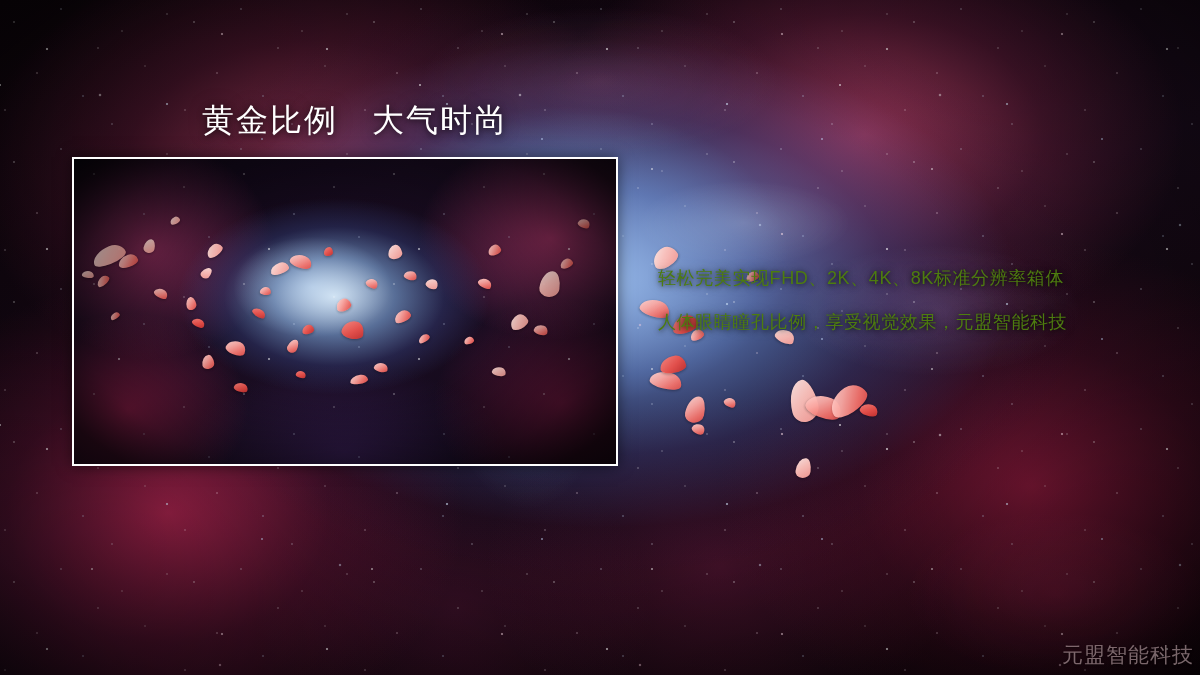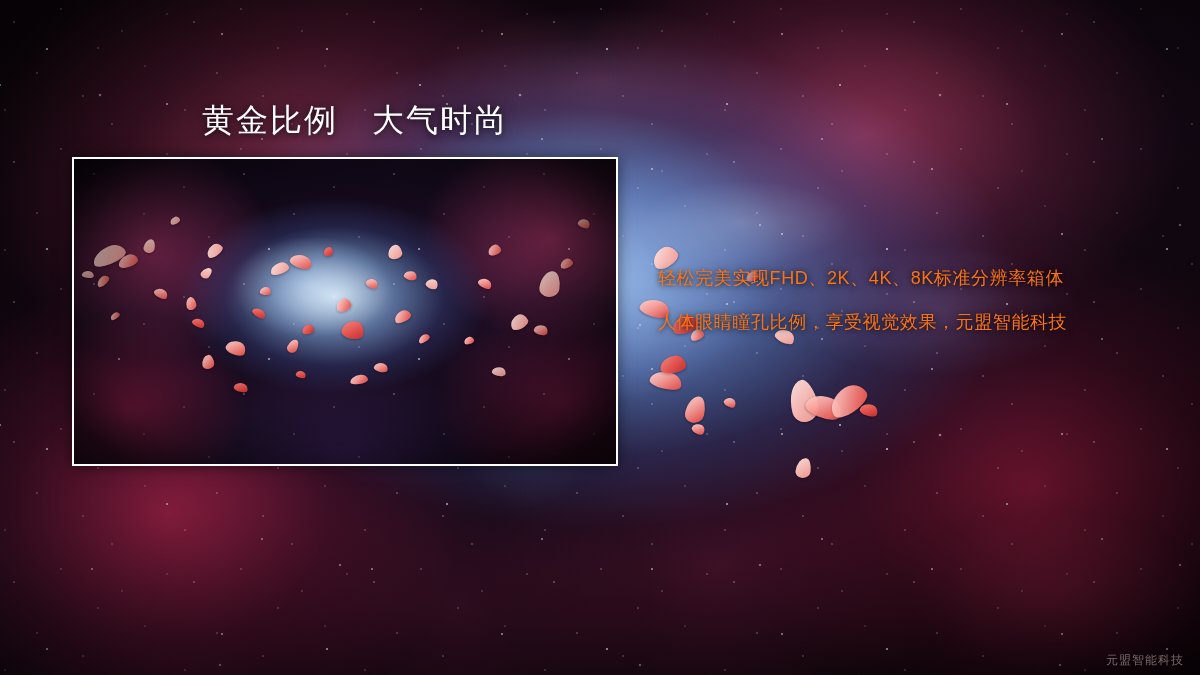--- a/index.html
+++ b/index.html
@@ -170,34 +170,34 @@
   }
 
   
   .body-text {
     position: absolute;
     left: 658px;
     top: 256px;
     width: 500px;
   }
   .body-line {
-    color: #f97316;
+    color: #4d7c0f;
     font-size: 18px;
     line-height: 44px;
     letter-spacing: 0.6px;
     white-space: nowrap;
     text-shadow: 0 1px 5px rgba(0,0,0,0.70), 0 0 12px rgba(0,0,0,0.40);
   }
 
   
   .watermark {
     position: absolute;
-    right: 16px;
+    right: 6px;
     bottom: 6px;
-    font-size: 12px;
+    font-size: 21px;
     letter-spacing: 1px;
     color: rgba(190,165,170,0.62);
     text-shadow: 0 1px 2px rgba(0,0,0,0.5);
   }
 </style>
 </head>
 <body>
 
 <div id="slide">
 

